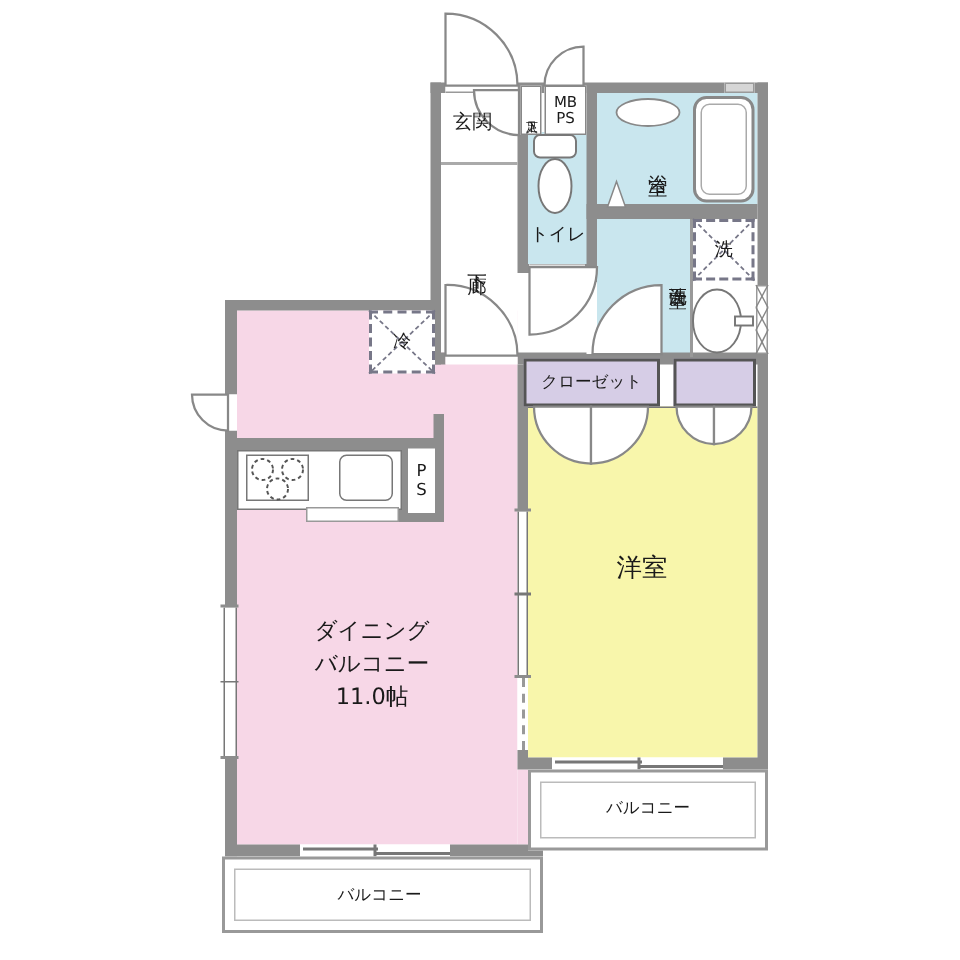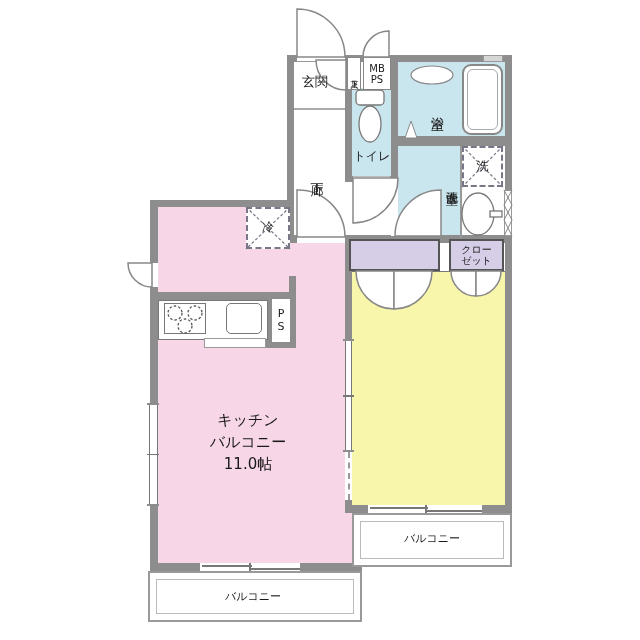--- a/index.html
+++ b/index.html
@@ -180,26 +180,28 @@
   <div class="lbl" style="left:462px;top:146px;width:41px;height:41px;font-size:12px;">
     <span>洗</span>
   </div>
   <div class="lbl" style="left:246px;top:207px;width:44px;height:42px;font-size:12px;">
     <span>冷</span>
   </div>
   <div class="lbl" style="left:272px;top:299px;width:18px;height:43px;font-size:11px;flex-direction:column;">
     <span>P</span>
     <span>S</span>
   </div>
-  <div class="lbl" style="left:449px;top:239px;width:55px;height:32px;font-size:10px;flex-direction:column;">
-    <span>クロー</span>
-    <span>ゼット</span>
+  <div class="lbl" style="left:349px;top:239px;width:91px;height:32px;font-size:11px;">
+    <span>クローゼット</span>
+  </div>
+  <div class="lbl" style="left:378px;top:366px;width:100px;height:28px;font-size:17px;">
+    <span>洋室</span>
   </div>
   <div class="lbl" style="left:163px;top:396px;width:170px;height:92px;font-size:15px;flex-direction:column;line-height:22px;">
-    <span>キッチン</span>
+    <span>ダイニング</span>
     <span>バルコニー</span>
     <span>11.0帖</span>
   </div>
   <div class="lbl" style="left:352px;top:531px;width:160px;height:16px;font-size:11px;">
     <span>バルコニー</span>
   </div>
   <div class="lbl" style="left:163px;top:589px;width:180px;height:16px;font-size:11px;">
     <span>バルコニー</span>
   </div>
 

